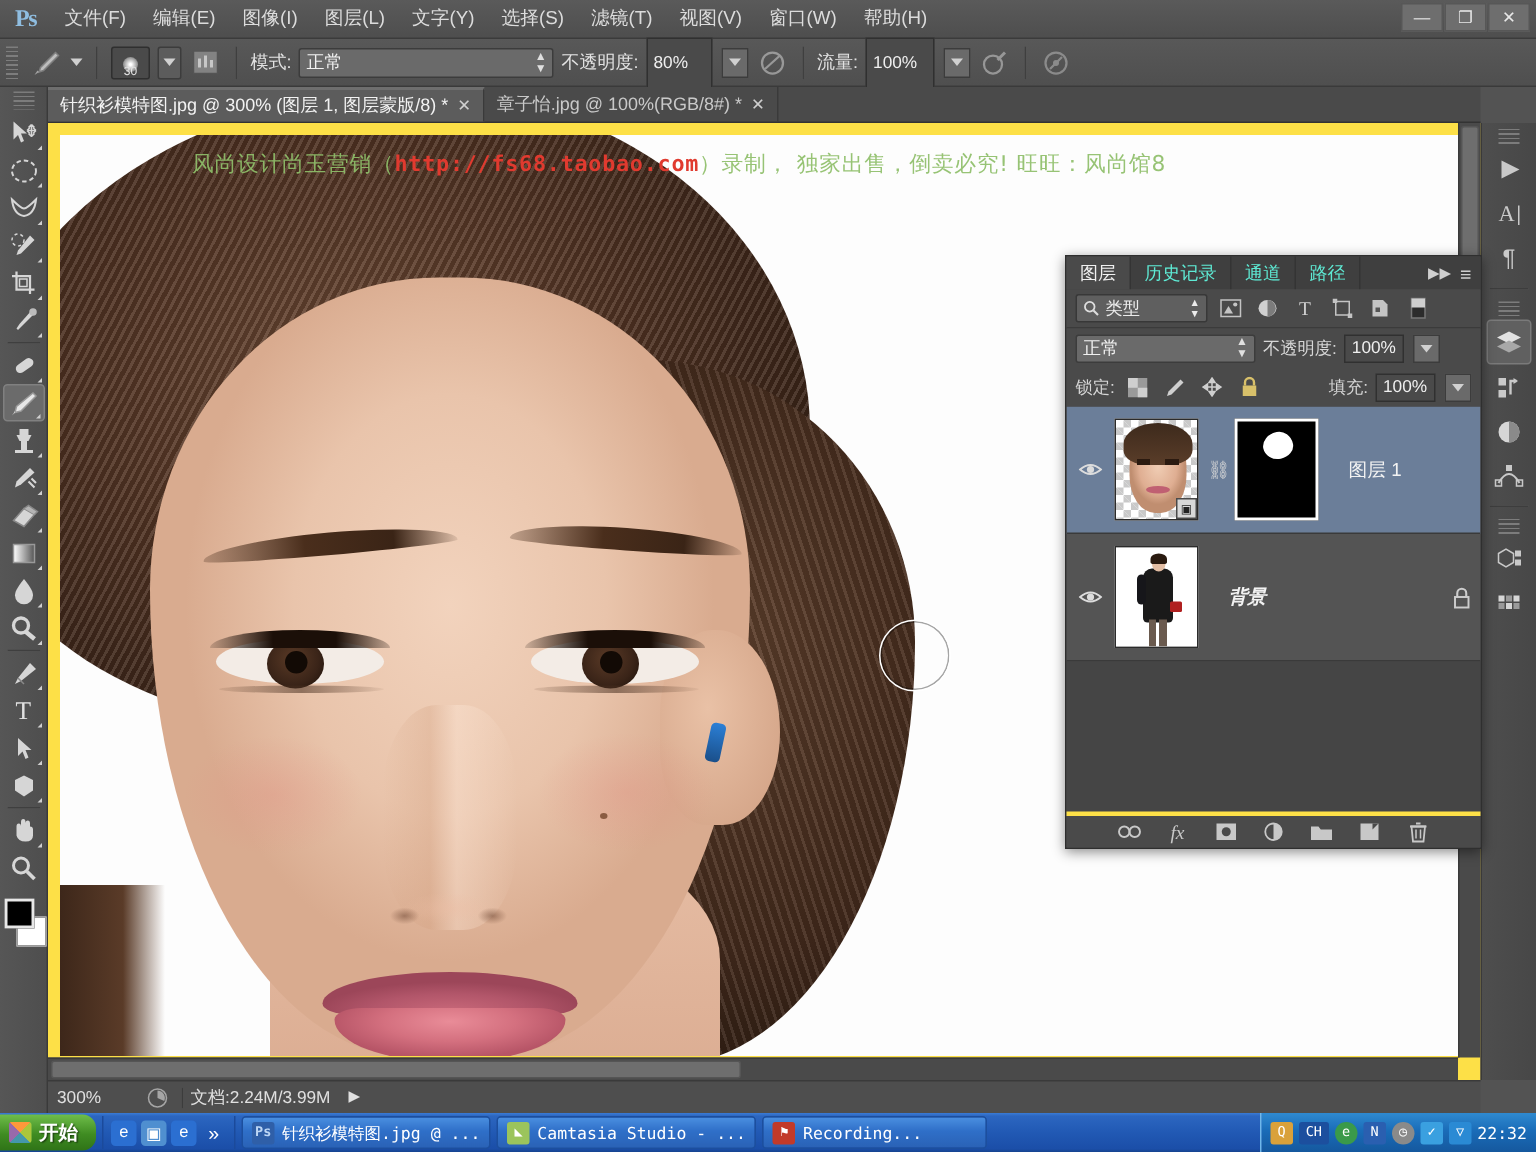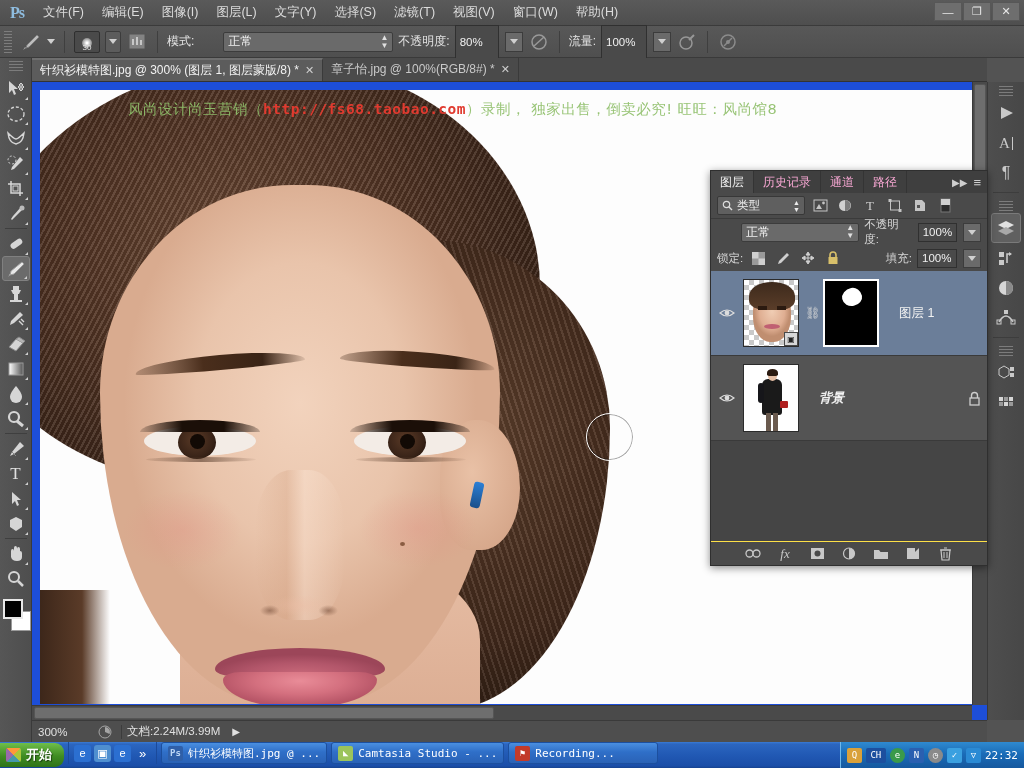--- a/index.html
+++ b/index.html
@@ -64,21 +64,20 @@
   }
   .tri-down { width:0;height:0;border-left:4px solid transparent;border-right:4px solid transparent;border-top:5px solid #d0d0d0; }
   .small-btn {
     width:16px;height:22px;background:#5c5c5c;border:1px solid #3c3c3c;border-radius:2px;
     display:flex;align-items:center;justify-content:center;
   }
   .combo {
     height:20px;background:#6a6a6a;border:1px solid #3c3c3c;border-radius:2px;
     display:flex;align-items:center;padding:0 4px;color:#f0f0f0;font-size:12px;
     justify-content:space-between;
-    margin-left:24px;
   }
   .combo .arrows { font-size:8px; line-height:8px; color:#e0e0e0; margin-left:6px;}
   .numbox {
     height:34px;background:#4a4a4a;border:1px solid #303030;
     display:flex;align-items:center;padding:0 4px;color:#efefef;font-size:11.5px;
   }
   .numbtn {
     width:18px;height:20px;background:#6a6a6a;border:1px solid #3c3c3c;
     display:flex;align-items:center;justify-content:center;margin-left:1px;
   }
@@ -118,21 +117,21 @@
   }
   .tool-sep { width:22px;height:1px;background:#6d6d6d;border-bottom:1px solid #3f3f3f;margin:2px 0;}
   .swatches { position:relative; width:30px;height:36px;margin-top:6px;}
   .sw-fore{position:absolute;left:2px;top:2px;width:20px;height:20px;background:#000;border:2px solid #e8e8e8;}
   .sw-back{position:absolute;left:10px;top:14px;width:20px;height:20px;background:#fff;border:1px solid #9a9a9a;}
   .sw-mini{position:absolute;left:0;top:-10px;width:12px;height:10px;}
 
   
   .canvas-wrap {
     position:absolute; left:32px; top:82px; width:955px; height:638px;
-    background:#1d4ed8; overflow:hidden;text-decoration:underline;
+    background:#fde047; overflow:hidden;text-decoration:underline;
   }
   .canvas-img {
     position:absolute; left:8px; top:8px; width:938px; height:614px;
     background:#ffffff; overflow:hidden;
   }
   
   .face-bg { position:absolute;inset:0;background:#fdfdfd; }
   .hair {
     position:absolute; left:-60px; top:-30px; width:560px; height:430px;
     background:
@@ -244,21 +243,21 @@
   .dock-sep{width:26px;height:1px;background:#6a6a6a;border-bottom:1px solid #3d3d3d;margin:4px 0;}
 
   
   .layers-panel {
     position:absolute; left:710px; top:170px; width:278px; height:396px;
     background:#4a4a4a; border:1px solid #2f2f2f;
     box-shadow:0 2px 8px rgba(0,0,0,.45);
     display:flex; flex-direction:column;
   }
   .lp-tabs { height:22px; background:#3f3f3f; display:flex; align-items:stretch; }
-  .lp-tab { padding:0 9px; display:flex;align-items:center;font-size:12px;color:#f9a8d4;
+  .lp-tab { padding:0 9px; display:flex;align-items:center;font-size:12px;color:#5eead4;
     border-right:1px solid #343434;}
   .lp-tab.active{ background:#4a4a4a; color:#f0f0f0; }
   .lp-tabmenu { margin-left:auto; display:flex; align-items:center; gap:6px; padding-right:6px; color:#cfcfcf;}
   .lp-filter { height:26px; display:flex;align-items:center;gap:5px;padding:0 6px;
     background:#4a4a4a; border-bottom:1px solid #3b3b3b;}
   .filter-combo{height:19px;background:#5f5f5f;border:1px solid #383838;border-radius:2px;
     display:flex;align-items:center;gap:4px;padding:0 4px;font-size:11.5px;color:#ececec;}
   .fi { width:20px;height:20px;display:flex;align-items:center;justify-content:center;color:#cacaca;}
   .lp-row { height:26px; display:flex;align-items:center;gap:5px;padding:0 6px;background:#4a4a4a;}
   .lp-list { flex:1; background:#454545; overflow:hidden; }
@@ -304,30 +303,30 @@
     position:absolute; left:0;top:0;right:0;bottom:0;background:#fff;
   }
   .tb-dress{ position:absolute; left:18px; top:14px; width:20px;height:36px;background:#1a1a1a;border-radius:6px 6px 3px 3px;}
   .tb-head{ position:absolute; left:24px; top:6px; width:9px;height:10px;background:#e3bda3;border-radius:50%;}
   .tb-hair{ position:absolute; left:23px; top:4px; width:11px;height:7px;background:#2a1a10;border-radius:50% 50% 20% 20%;}
   .tb-legs{ position:absolute; left:22px; top:48px; width:12px;height:18px;
     background:linear-gradient(90deg,#6a5a4e 0 5px,transparent 5px 7px,#6a5a4e 7px 12px);}
   .tb-bag{ position:absolute; left:36px; top:36px; width:8px;height:7px;background:#b02020;border-radius:1px;}
   .tb-arm{ position:absolute; left:14px; top:18px; width:6px;height:20px;background:#16161a;border-radius:3px;}
   .lp-footer{
-    height:24px; background:#4a4a4a; border-top:1px solid #fde047;
+    height:24px; background:#4a4a4a; border-top:3px solid #fde047;
     display:flex; align-items:center; justify-content:center; gap:14px; color:#c8c8c8;
   }
   .lp-footer .fbtn{ width:18px;height:18px;display:flex;align-items:center;justify-content:center;font-size:13px;}
 
   
   .taskbar {
     position:absolute; left:0; bottom:0; width:1024px; height:26px;
     background:linear-gradient(#3a7bd5 0%,#2c66c0 8%,#2159b4 50%,#1b4ea8 92%,#16438f 100%);
-    display:flex; gap:0;margin-top:36px;
+    display:flex; align-items:center; gap:0;margin-top:36px;
   }
   .start-btn {
     height:24px; margin:1px 4px 1px 0; padding:0 12px 0 6px;
     background:linear-gradient(#6fbe4a,#3f8c22 55%,#2f7317);
     border-radius:0 9px 9px 0;
     display:flex;align-items:center;gap:5px;color:#fff;font-weight:bold;font-size:13px;
     text-shadow:1px 1px 1px rgba(0,0,0,.5);
   }
   .start-flag{width:15px;height:14px;
     background:

